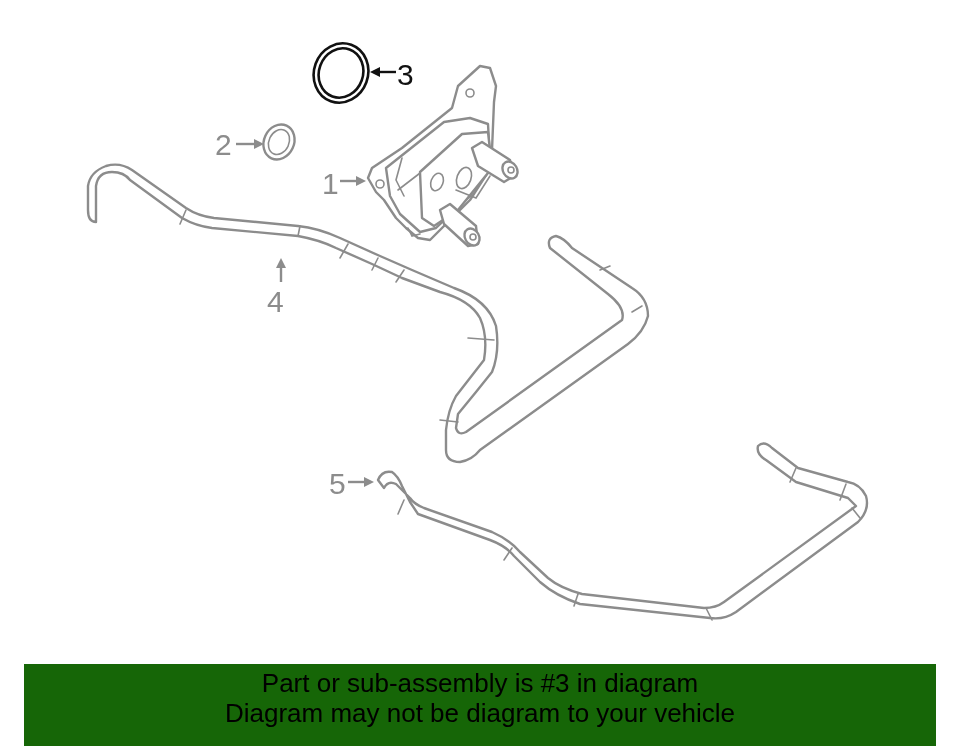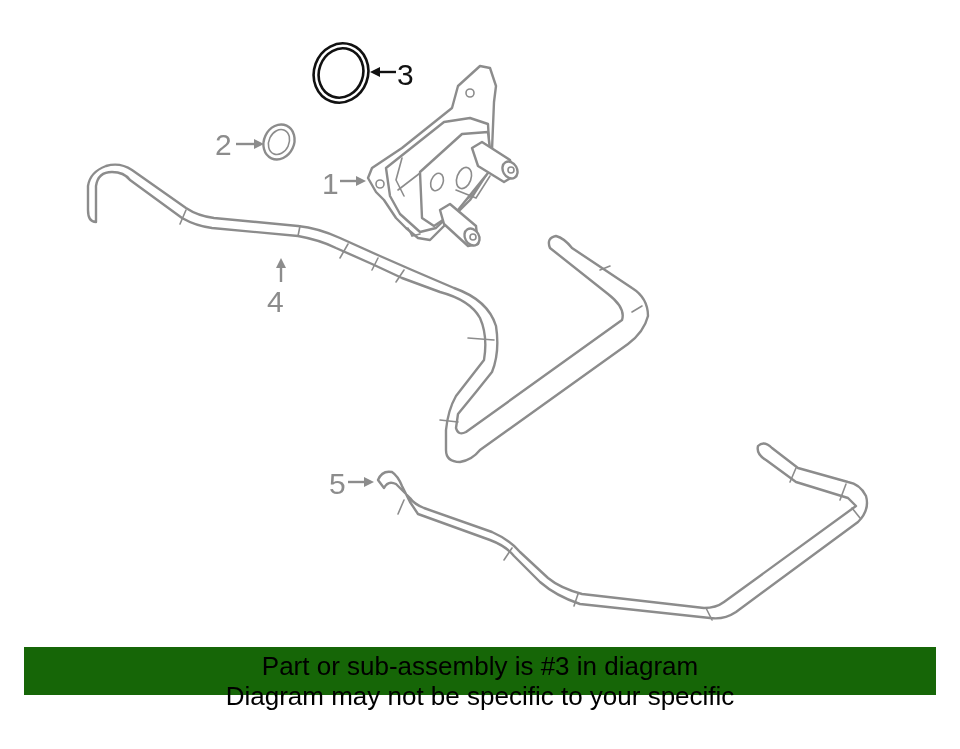--- a/index.html
+++ b/index.html
@@ -7,21 +7,21 @@
          font-family: "Liberation Sans", sans-serif; }
   #diagram { position: absolute; left: 0; top: 0; width: 960px; height: 670px; }
   .part { fill: none; stroke: #8c8c8c; stroke-width: 2.4; stroke-linejoin: round; stroke-linecap: round; }
   .part-fill { fill: #ffffff; stroke: #8c8c8c; stroke-width: 2.4; stroke-linejoin: round; stroke-linecap: round; }
   .thin { fill: none; stroke: #8c8c8c; stroke-width: 1.6; stroke-linecap: round; }
   .highlight { fill: none; stroke: #111111; stroke-width: 2.6; }
   .callout-text { font-family: "Liberation Sans", sans-serif; font-size: 30px; fill: #8c8c8c; }
   .callout-text.active { fill: #111111; }
   .arrow-line { stroke: #8c8c8c; stroke-width: 2.4; }
   .arrow-line.active { stroke: #111111; }
-  #banner { position: absolute; left: 24px; top: 647px; width: 912px; height: 48px;
+  #banner { position: absolute; left: 24px; top: 664px; width: 912px; height: 82px;
             background: #166607; color: #000000; text-align: center;
             font-family: "Liberation Sans", sans-serif; font-size: 26px; line-height: 30px;
             box-sizing: border-box; padding-top: 4px; }
   #banner div { white-space: nowrap; }
 </style>
 </head>
 <body>
 
 <svg id="diagram" viewBox="0 0 960 670" xmlns="http://www.w3.org/2000/svg">
 
@@ -105,14 +105,14 @@
   </g>
   <g>
     <text class="callout-text" x="329" y="494">5</text>
     <line class="arrow-line" x1="348" y1="482" x2="366" y2="482"></line>
     <polygon points="374,482 364,477 364,487" fill="#8c8c8c"></polygon>
   </g>
 </svg>
 
 <div id="banner">
   <div>Part or sub-assembly is #3 in diagram</div>
-  <div>Diagram may not be specific to your specific</div>
+  <div>Diagram may not be diagram to your vehicle</div>
 </div>
 
 </body></html>

